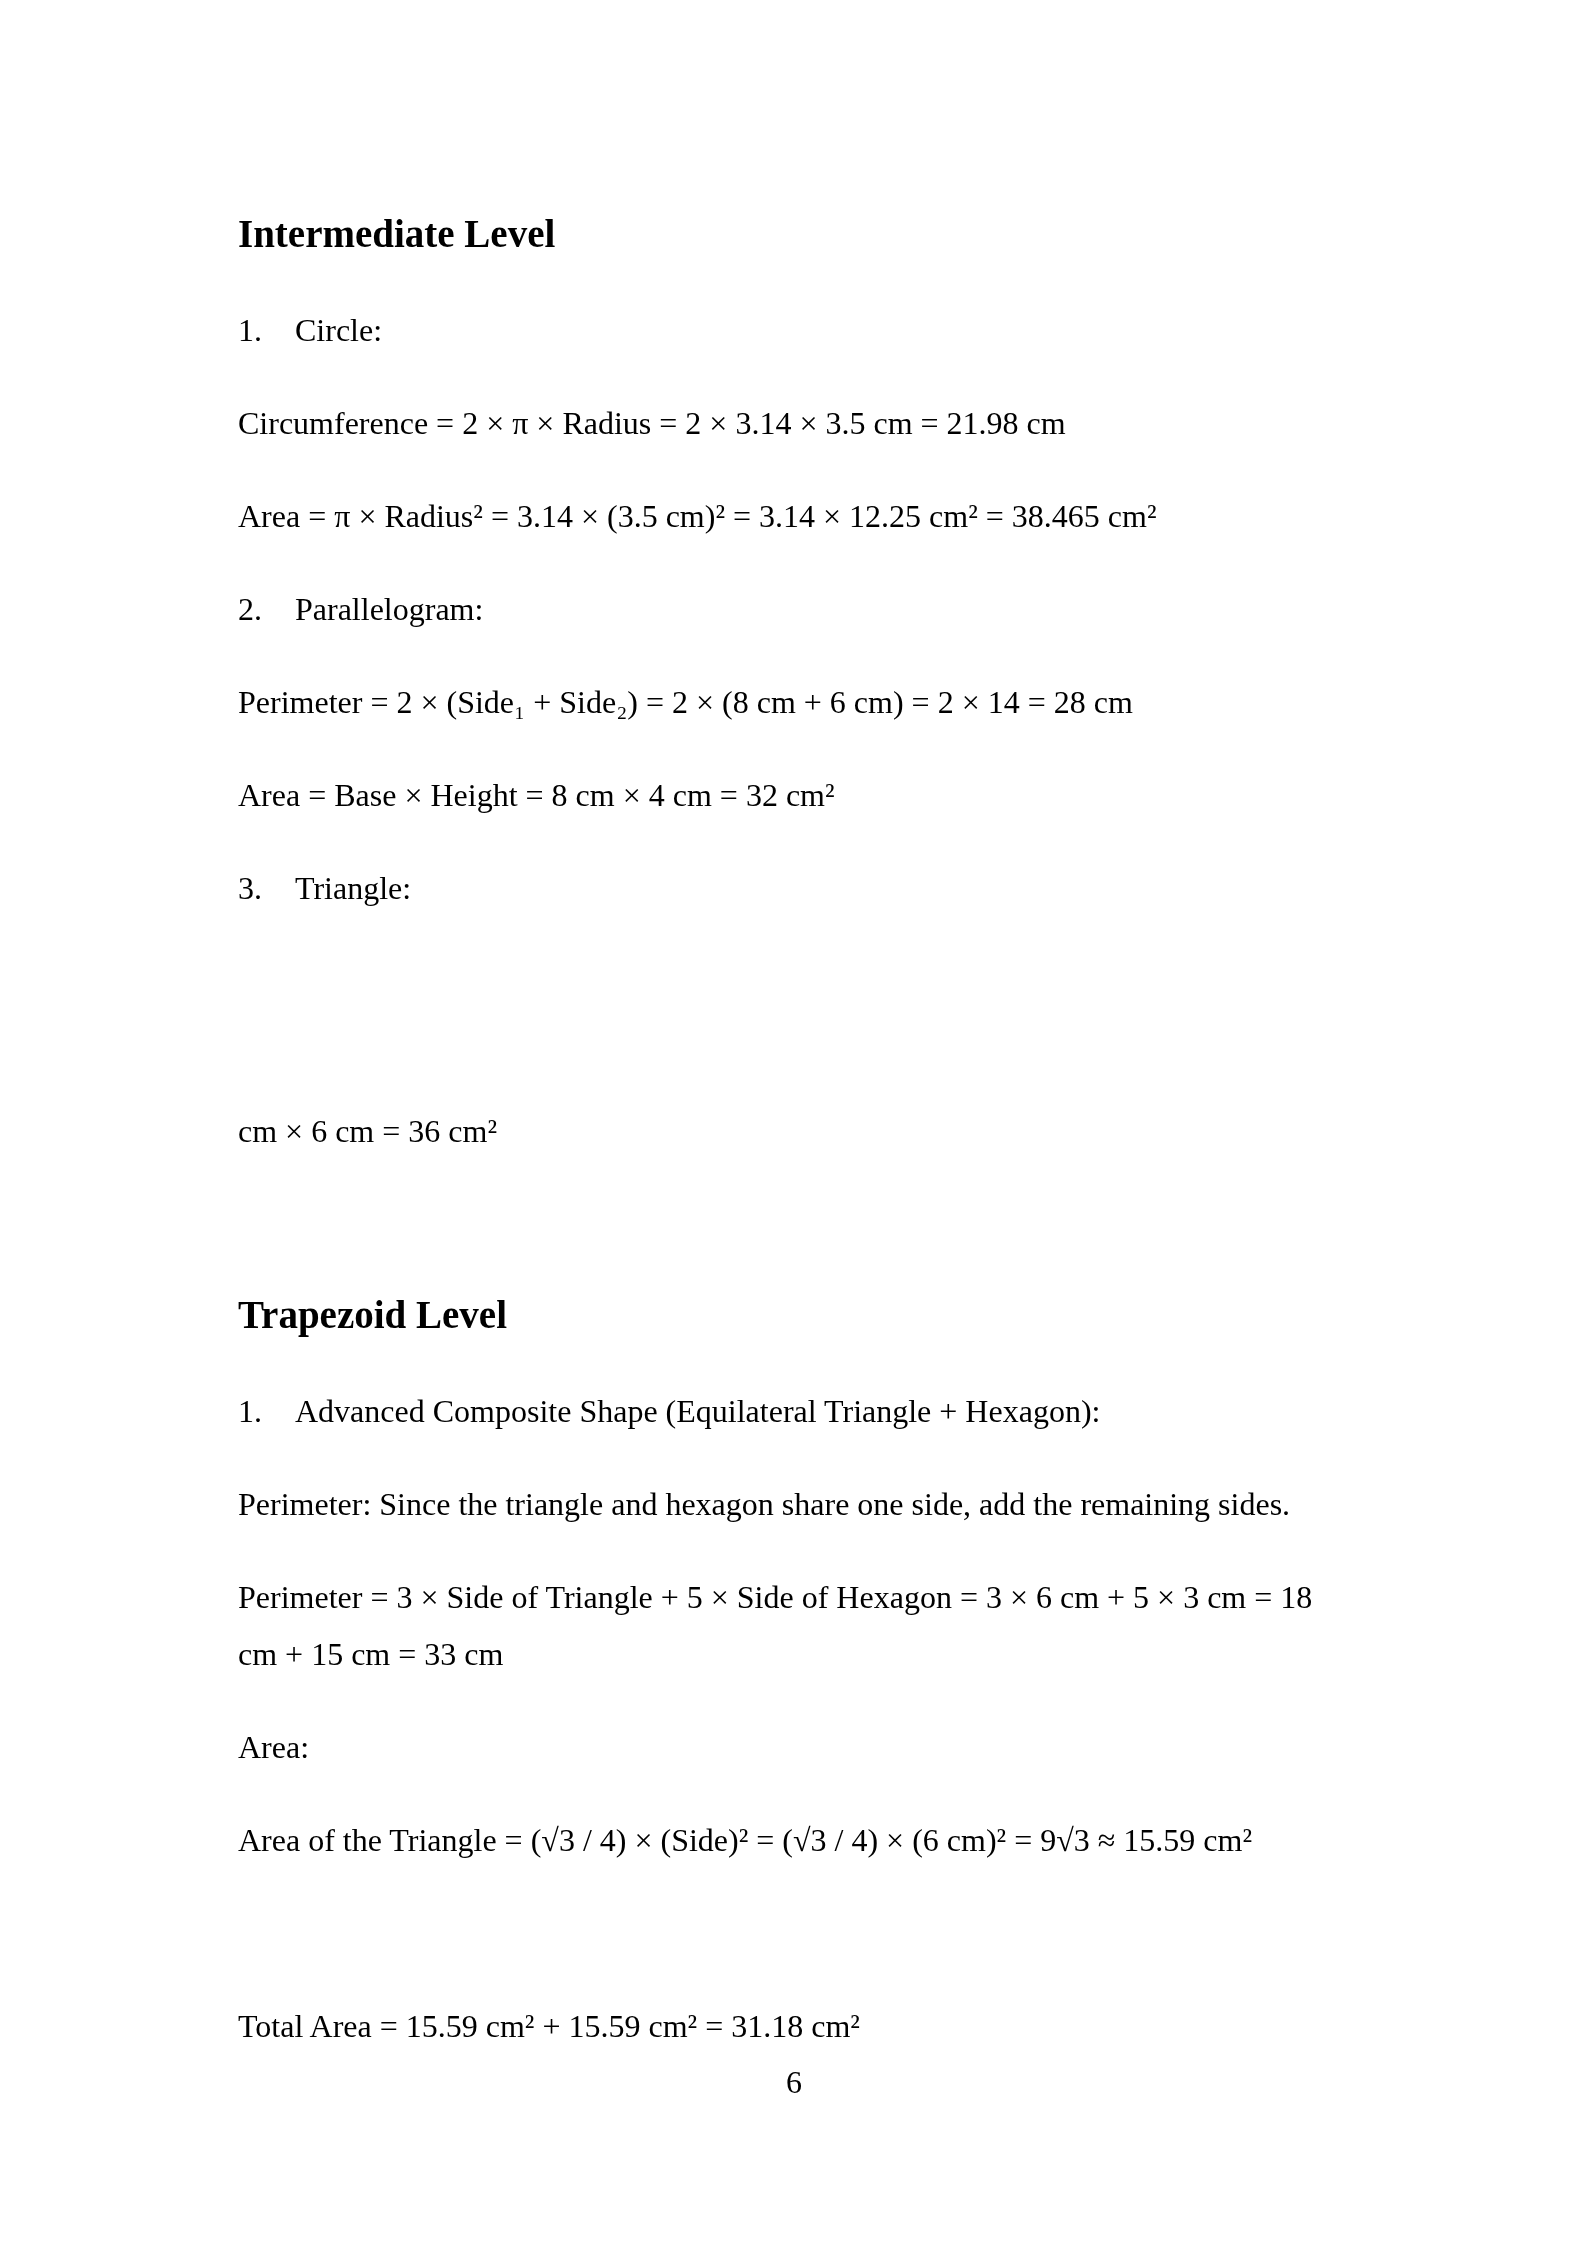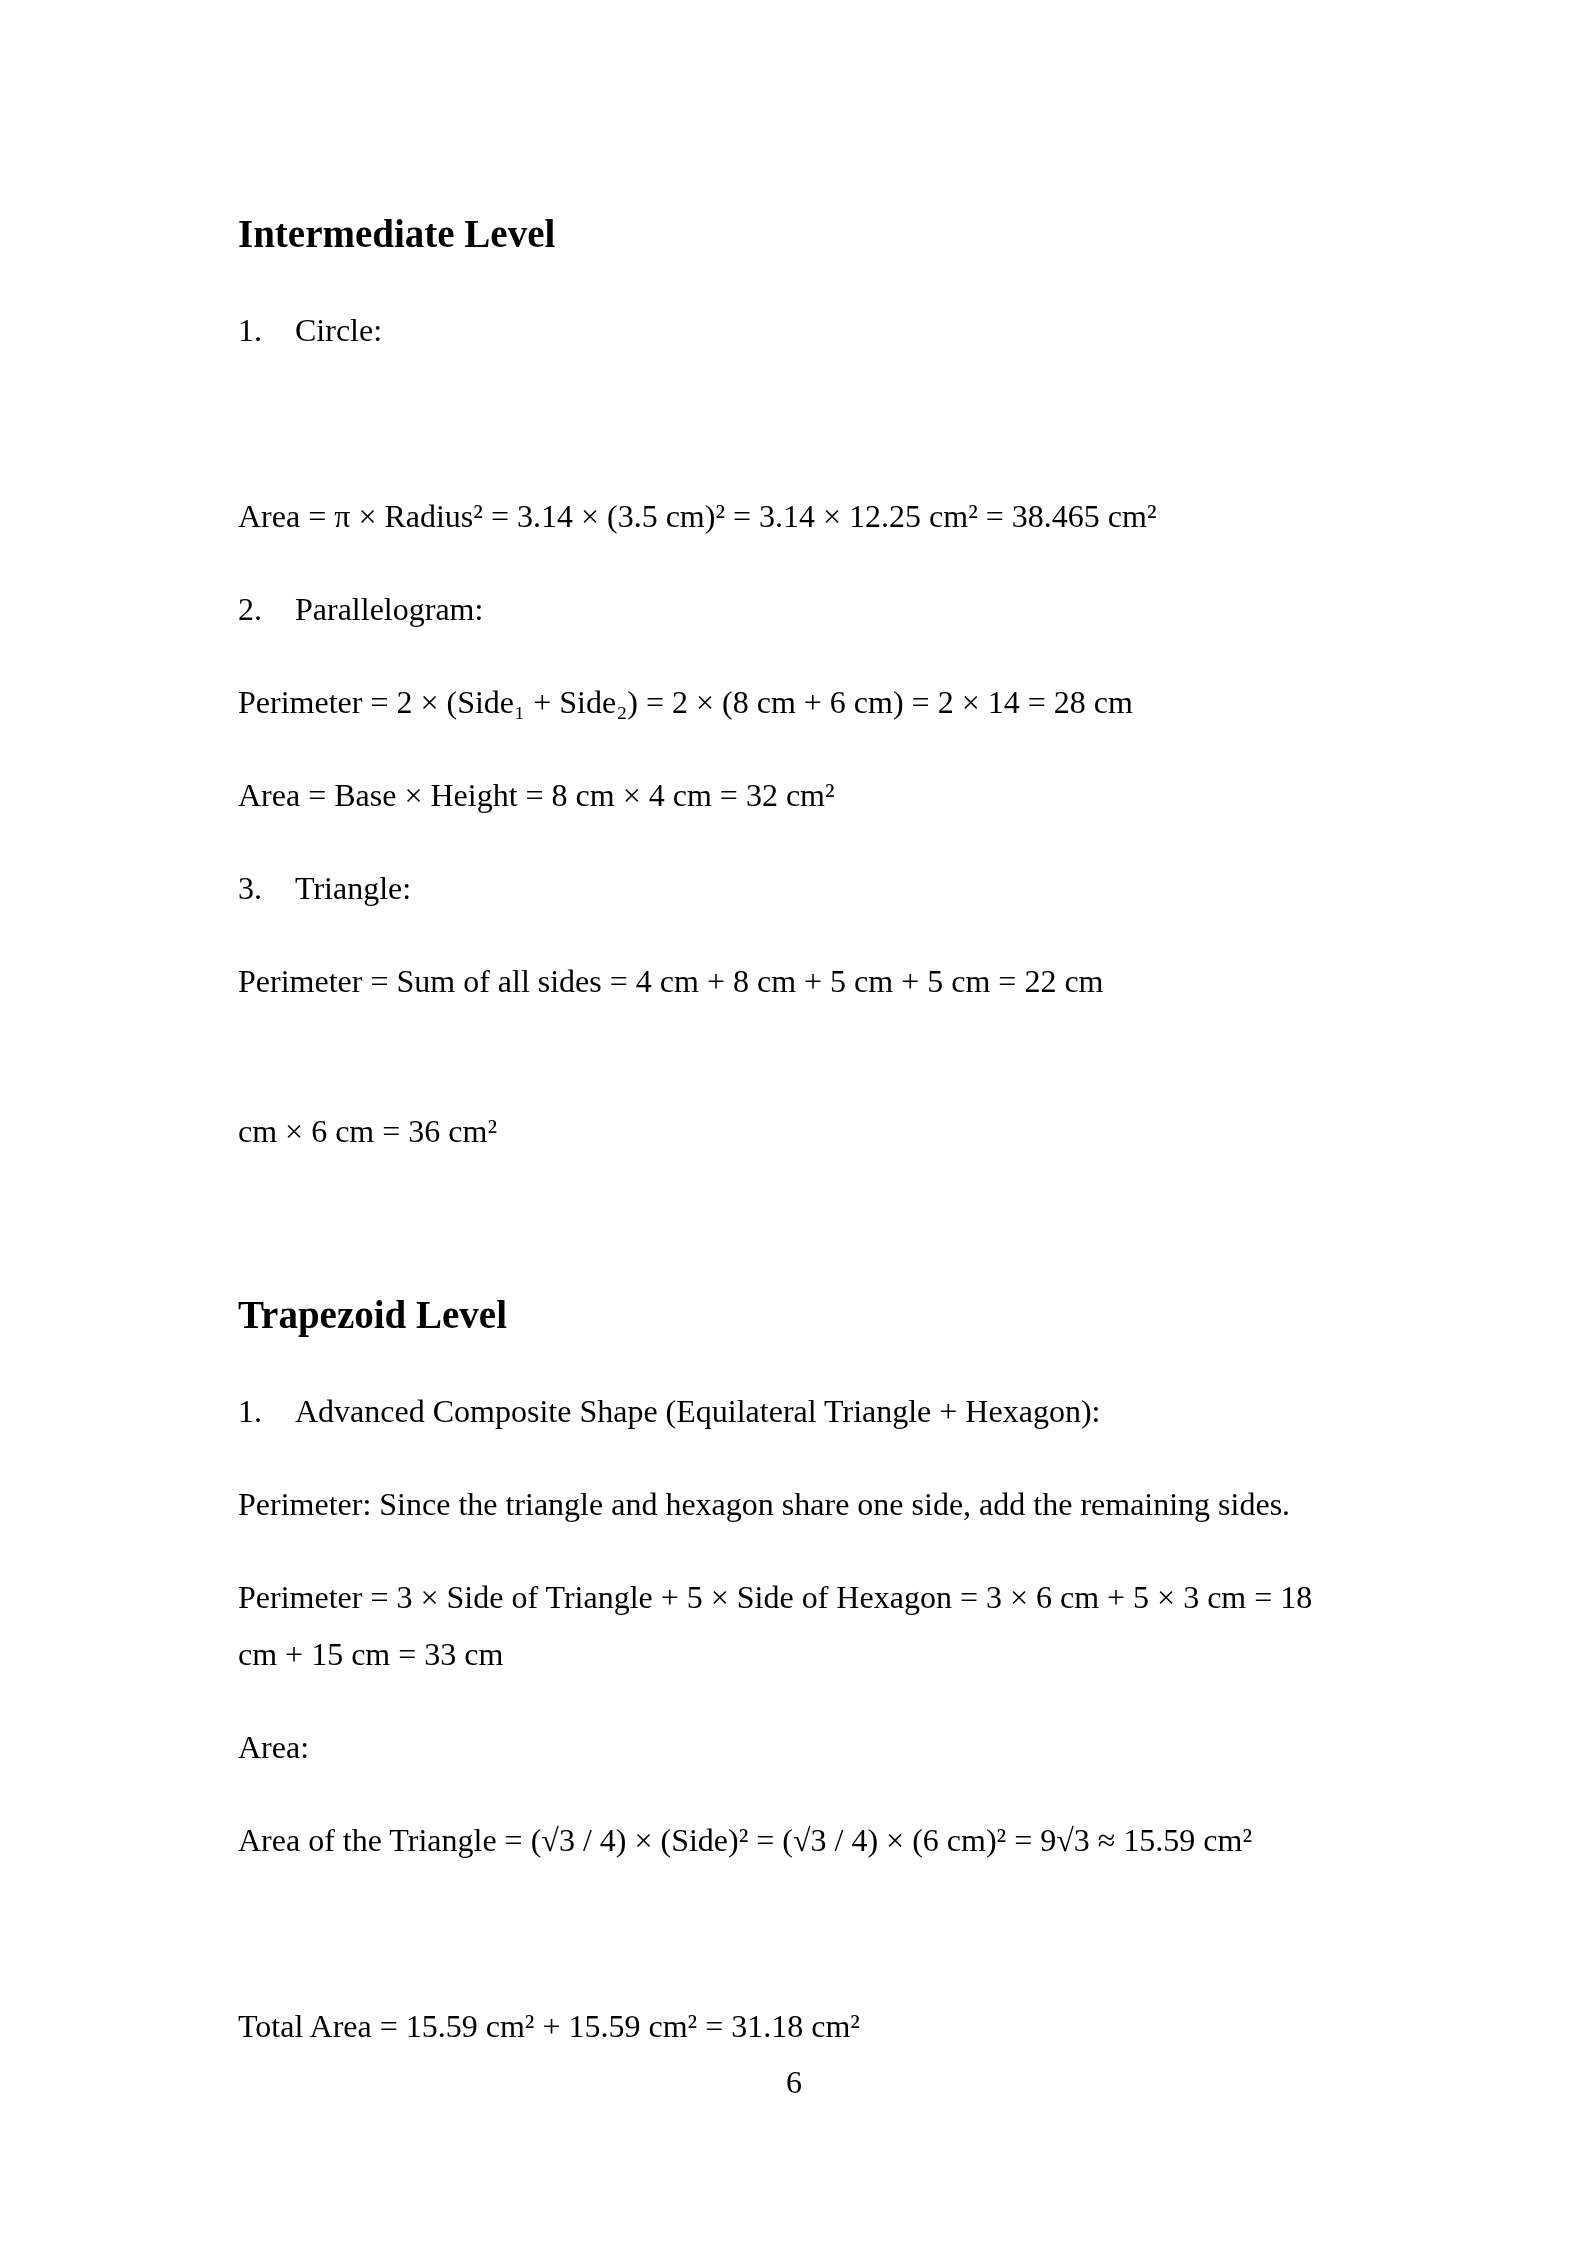--- a/index.html
+++ b/index.html
@@ -47,32 +47,32 @@
 </style>
 </head>
 <body>
 
 <div class="page">
 
   <div class="h" style="top:190px">Intermediate Level</div>
 
   <div class="line li" style="top:290px"><span class="num">1.</span><span>Circle:</span></div>
 
+  <div class="line" style="top:383px">Circumference = 2 × π × Radius = 2 × 3.14 × 3.5 cm = 21.98 cm</div>
 
   <div class="line" style="top:476px">Area = π × Radius² = 3.14 × (3.5 cm)² = 3.14 × 12.25 cm² = 38.465 cm²</div>
 
   <div class="line li" style="top:569px"><span class="num">2.</span><span>Parallelogram:</span></div>
 
   <div class="line" style="top:662px">Perimeter = 2 × (Side₁ + Side₂) = 2 × (8 cm + 6 cm) = 2 × 14 = 28 cm</div>
 
   <div class="line" style="top:755px">Area = Base × Height = 8 cm × 4 cm = 32 cm²</div>
 
   <div class="line li" style="top:848px"><span class="num">3.</span><span>Triangle:</span></div>
 
-  <div class="line" style="top:941px">Perimeter = Sum of all sides = 4 cm + 8 cm + 5 cm + 5 cm = 22 cm</div>
 
 
   <div class="line" style="top:1091px">cm × 6 cm = 36 cm²</div>
 
   <div class="h" style="top:1271px">Trapezoid Level</div>
 
   <div class="line li" style="top:1371px"><span class="num">1.</span><span>Advanced Composite Shape (Equilateral Triangle + Hexagon):</span></div>
 
   <div class="line" style="top:1464px">Perimeter: Since the triangle and hexagon share one side, add the remaining sides.</div>
 

